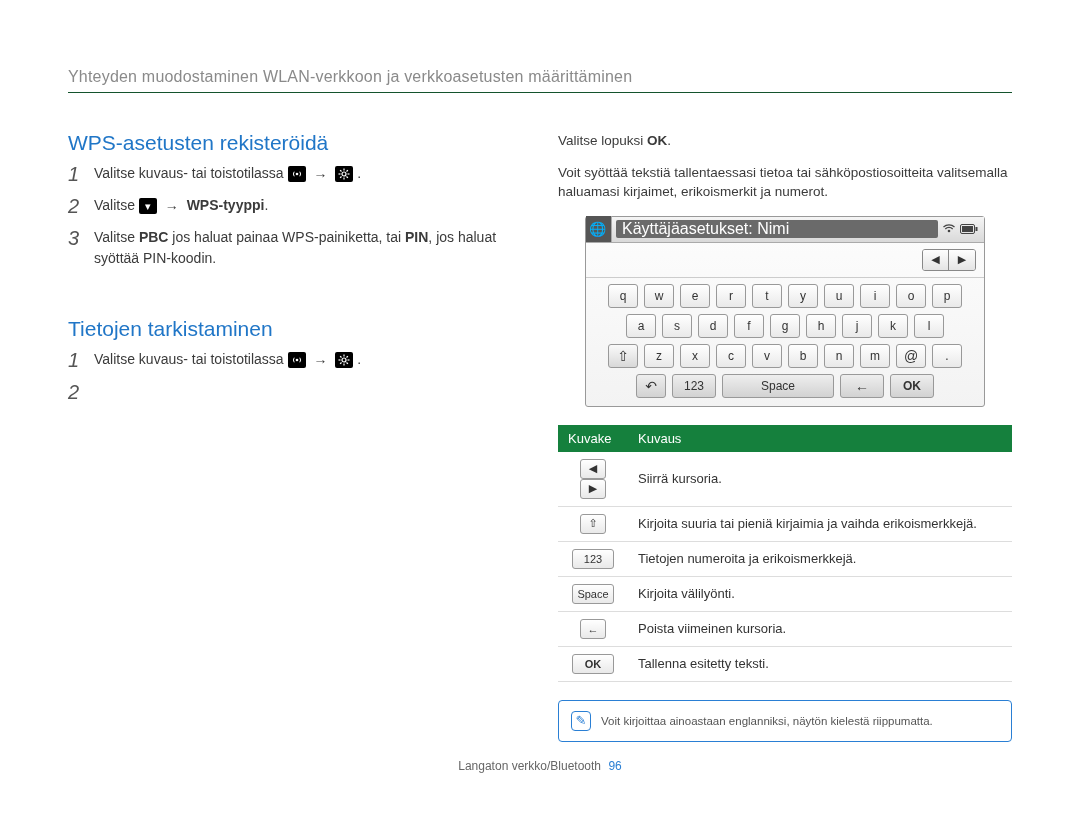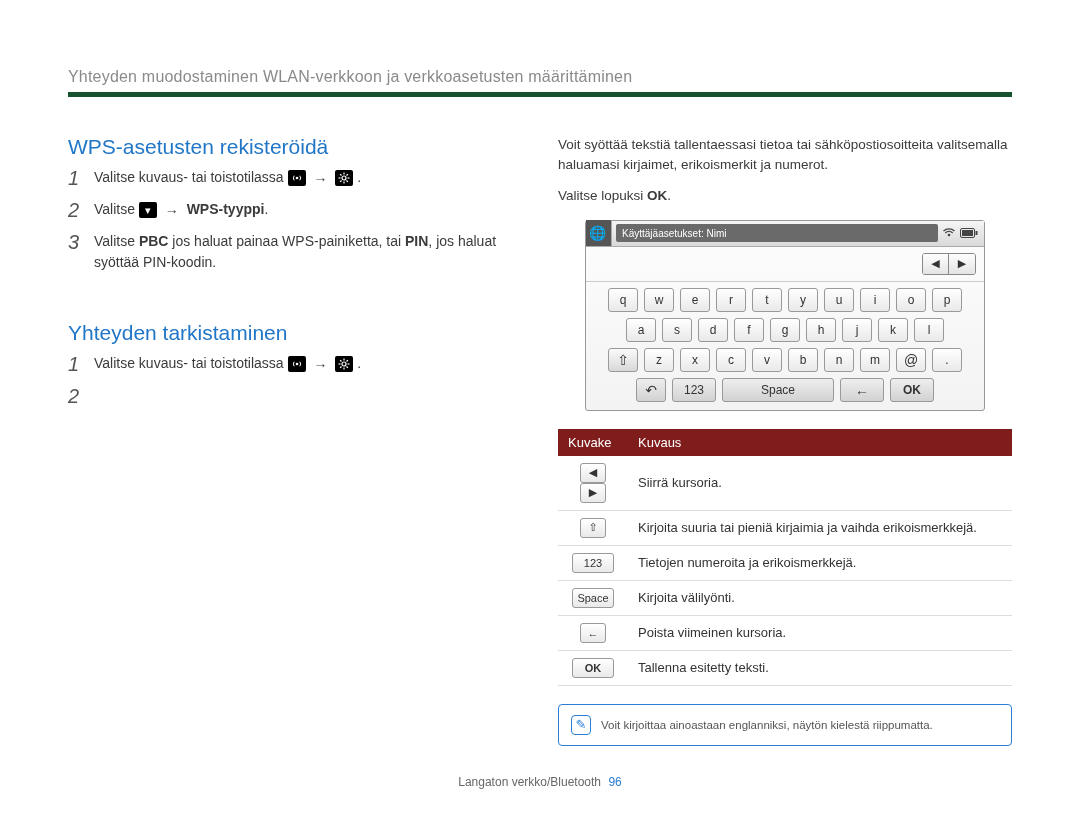--- a/index.html
+++ b/index.html
@@ -10,21 +10,21 @@
     width: 1080px;
     height: 815px;
     position: relative;
     padding: 68px 68px 0 68px;
   }
   .page-header {
     font-size: 16px;
     color: #8a8a8a;
     font-weight: 300;
     letter-spacing: 0.2px;
-    border-bottom: 5px solid #14532d;
+    border-bottom: 1px solid #14532d;
     padding-bottom: 6px;
     margin-bottom: 38px;
   }
   .columns { display: flex; gap: 36px; }
   .col { flex: 1 1 0; }
   h2 {
     color: #2076c7;
     font-weight: 400;
     font-size: 21px;
     margin-bottom: 8px;
@@ -97,21 +97,21 @@
   }
   .kb-title {
     flex:1;
     background:#6a6a6a;
     color:#fff;
     height:18px;
     margin:4px 4px;
     border-radius:2px;
     display:flex;align-items:center;
     padding-left:6px;
-    font-size:10px;
+    font-size:16px;
   }
   .kb-icons-right { display:flex; gap:4px; padding-right:6px; color:#444; font-size:13px;}
   .kb-field-row { padding:6px 8px; border-bottom:1px solid #ccc; display:flex; justify-content:flex-end;}
   .kb-field {
     display:inline-flex; gap:0;
     border:1px solid #888;
     border-radius:3px;
     overflow:hidden;
   }
   .kb-nav {
@@ -143,21 +143,21 @@
   .key-ok { font-weight:700; }
 
   
   .icon-table {
     width: 100%;
     border-collapse: collapse;
     font-size: 13px;
     margin-bottom: 18px;
   }
   .icon-table th {
-    background: #7f1d1d;
+    background: #15803d;
     color: #fff;
     text-align: left;
     padding: 6px 10px;
     font-weight: 400;
   }
   .icon-table td {
     border-bottom: 1px solid #ddd;
     padding: 7px 10px;
     vertical-align: middle;
   }
@@ -185,21 +185,21 @@
   .note-icon {
     width:20px;height:20px;
     border:1.5px solid #2a7fd4;
     border-radius:4px;
     color:#2a7fd4;
     display:flex;align-items:center;justify-content:center;
     font-size:13px;
   }
   .footer {
     position:absolute;
-    bottom:26px;
+    bottom:42px;
     left:0;right:0;
     text-align:center;
     font-size:12px;
     color:#666;
   }
   .footer .pg { color:#2a7fd4; margin-left:4px;}
 </style>
 </head>
 <body>
 
@@ -253,21 +253,21 @@
 
       <div class="step">
         <span class="step-num">3</span>
         <span class="step-content">
           <span>Valitse </span><b>PBC</b><span> jos haluat painaa WPS-painiketta, tai </span><b>PIN</b><span>, jos haluat syöttää PIN-koodin.</span>
         </span>
       </div>
     </div>
 
     <div class="section2">
-      <h2>Yhteyden tarkistaminen</h2>
+      <h2>Tietojen tarkistaminen</h2>
       <div class="steps">
         <div class="step">
           <span class="step-num">1</span>
           <span class="step-content">
             <span>Valitse kuvaus- tai toistotilassa</span>
             <span class="icon-box">
               <svg width="12" height="10" viewBox="0 0 12 10">
                   <circle cx="6" cy="5" r="1.3" fill="#fff"></circle>
                   <path d="M3.2 7.3A4 4 0 0 1 3.2 2.7 M8.8 2.7A4 4 0 0 1 8.8 7.3" stroke="#fff" stroke-width="1" fill="none"></path>
                 </svg>
@@ -293,24 +293,24 @@
         </div>
 
         <div class="step">
           <span class="step-num">2</span>
         </div>
       </div>
     </div>
   </div>
 
   <div class="col">
-    <p class="body-text">Voit syöttää tekstiä tallentaessasi tietoa tai sähköpostiosoitteita valitsemalla haluamasi kirjaimet, erikoismerkit ja numerot.</p>
     <p class="body-text">
       <span>Valitse lopuksi </span><b>OK</b><span>.</span>
     </p>
+    <p class="body-text">Voit syöttää tekstiä tallentaessasi tietoa tai sähköpostiosoitteita valitsemalla haluamasi kirjaimet, erikoismerkit ja numerot.</p>
 
     <div class="keyboard-wrap">
       <div class="kb-topbar">
         <span class="kb-globe">🌐</span>
         <span class="kb-title">Käyttäjäasetukset: Nimi</span>
         <span class="kb-icons-right">
           <span>
             <svg width="14" height="12" viewBox="0 0 14 12">
                 <circle cx="7" cy="9" r="1.3" fill="#444"></circle>
                 <path d="M3.3 7A5 5 0 0 1 10.7 7 M1.5 5A8 8 0 0 1 12.5 5" stroke="#444" stroke-width="1.2" fill="none"></path>

